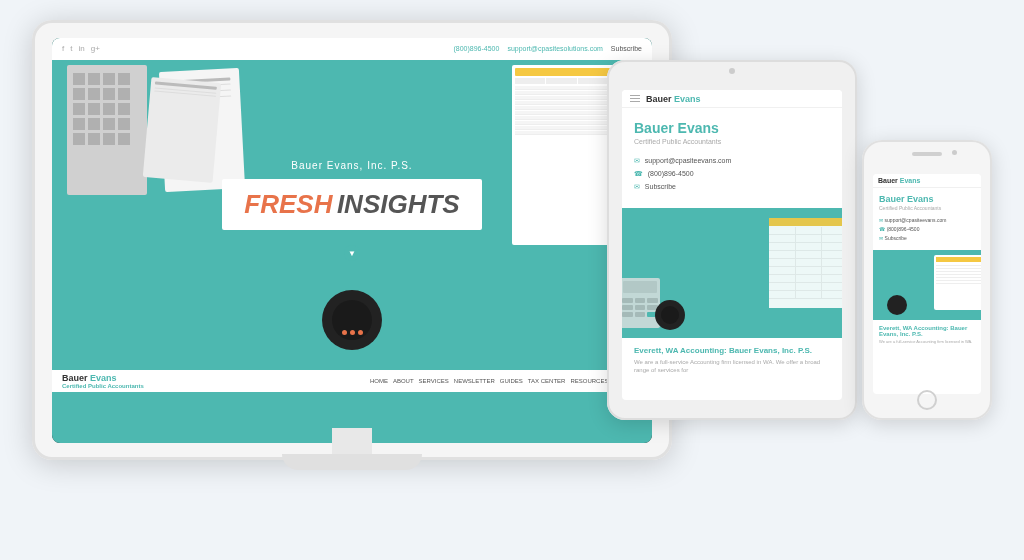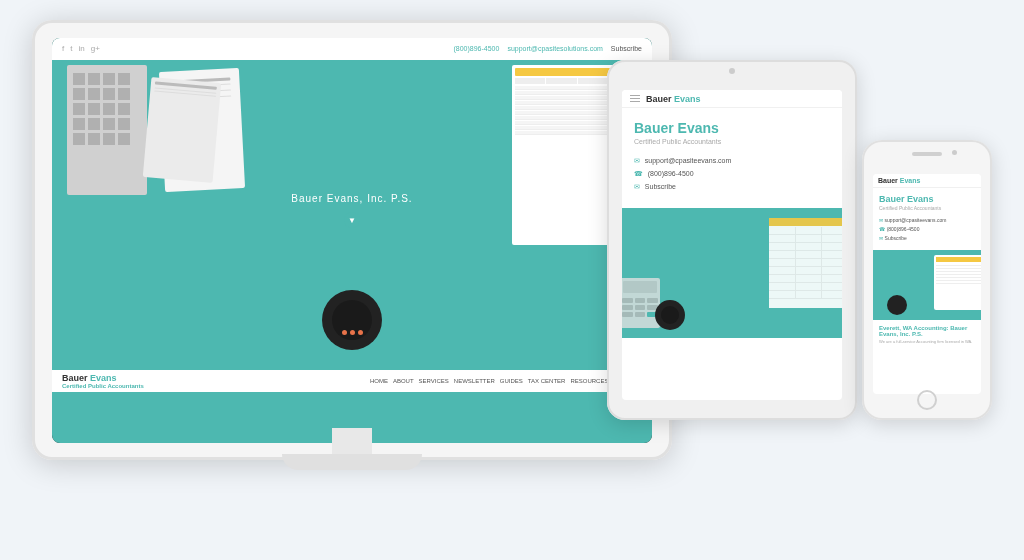--- a/index.html
+++ b/index.html
@@ -564,20 +564,25 @@
                   <div style="height:4px;background:#f5f5f5;border-bottom:1px solid #eee;margin-bottom:1px;"></div>
                   <div style="height:4px;background:#f5f5f5;border-bottom:1px solid #eee;margin-bottom:1px;"></div>
                 </div>
               </div>
 
               <div style="position:absolute;right:10px;top:8px;width:130px;height:180px;background:#e8e8e8;border-radius:2px;z-index:-1;"></div>
             </div>
 
             <div class="ms-hero-content">
               <div class="ms-company-name">Bauer Evans, Inc. P.S.</div>
+              <div class="ms-fresh-insights-box">
+                <span class="ms-fresh">FRESH</span>
+                <span> </span>
+                <span class="ms-insights">INSIGHTS</span>
+              </div>
               <div class="ms-arrow-down">▼</div>
             </div>
 
             <div class="coffee-cup">
               <div class="cup-circle">
                 <div class="cup-dots">
                   <div class="cup-dot"></div>
                   <div class="cup-dot"></div>
                   <div class="cup-dot"></div>
                 </div>
@@ -714,20 +719,26 @@
             </div>
           </div>
 
           <div style="position:absolute;left:45px;bottom:8px;width:30px;height:30px;">
             <div style="width:30px;height:30px;background:#222;border-radius:50%;display:flex;align-items:center;justify-content:center;">
               <div style="width:18px;height:18px;background:#1a1a1a;border-radius:50%;"></div>
             </div>
           </div>
         </div>
 
+        <div class="ts-bottom-content">
+          <div class="ts-bottom-text">
+            <span>Everett, WA Accounting:</span><span style="color:#4db8b0;font-weight:bold;"> Bauer Evans, Inc. P.S.</span>
+          </div>
+          <div class="ts-description">We are a full-service Accounting firm licensed in WA. We offer a broad range of services for</div>
+        </div>
 
       </div>
     </div>
   </div>
 
   <div class="phone">
     <div class="phone-outer">
       <div class="phone-speaker"></div>
       <div class="phone-camera"></div>
 

